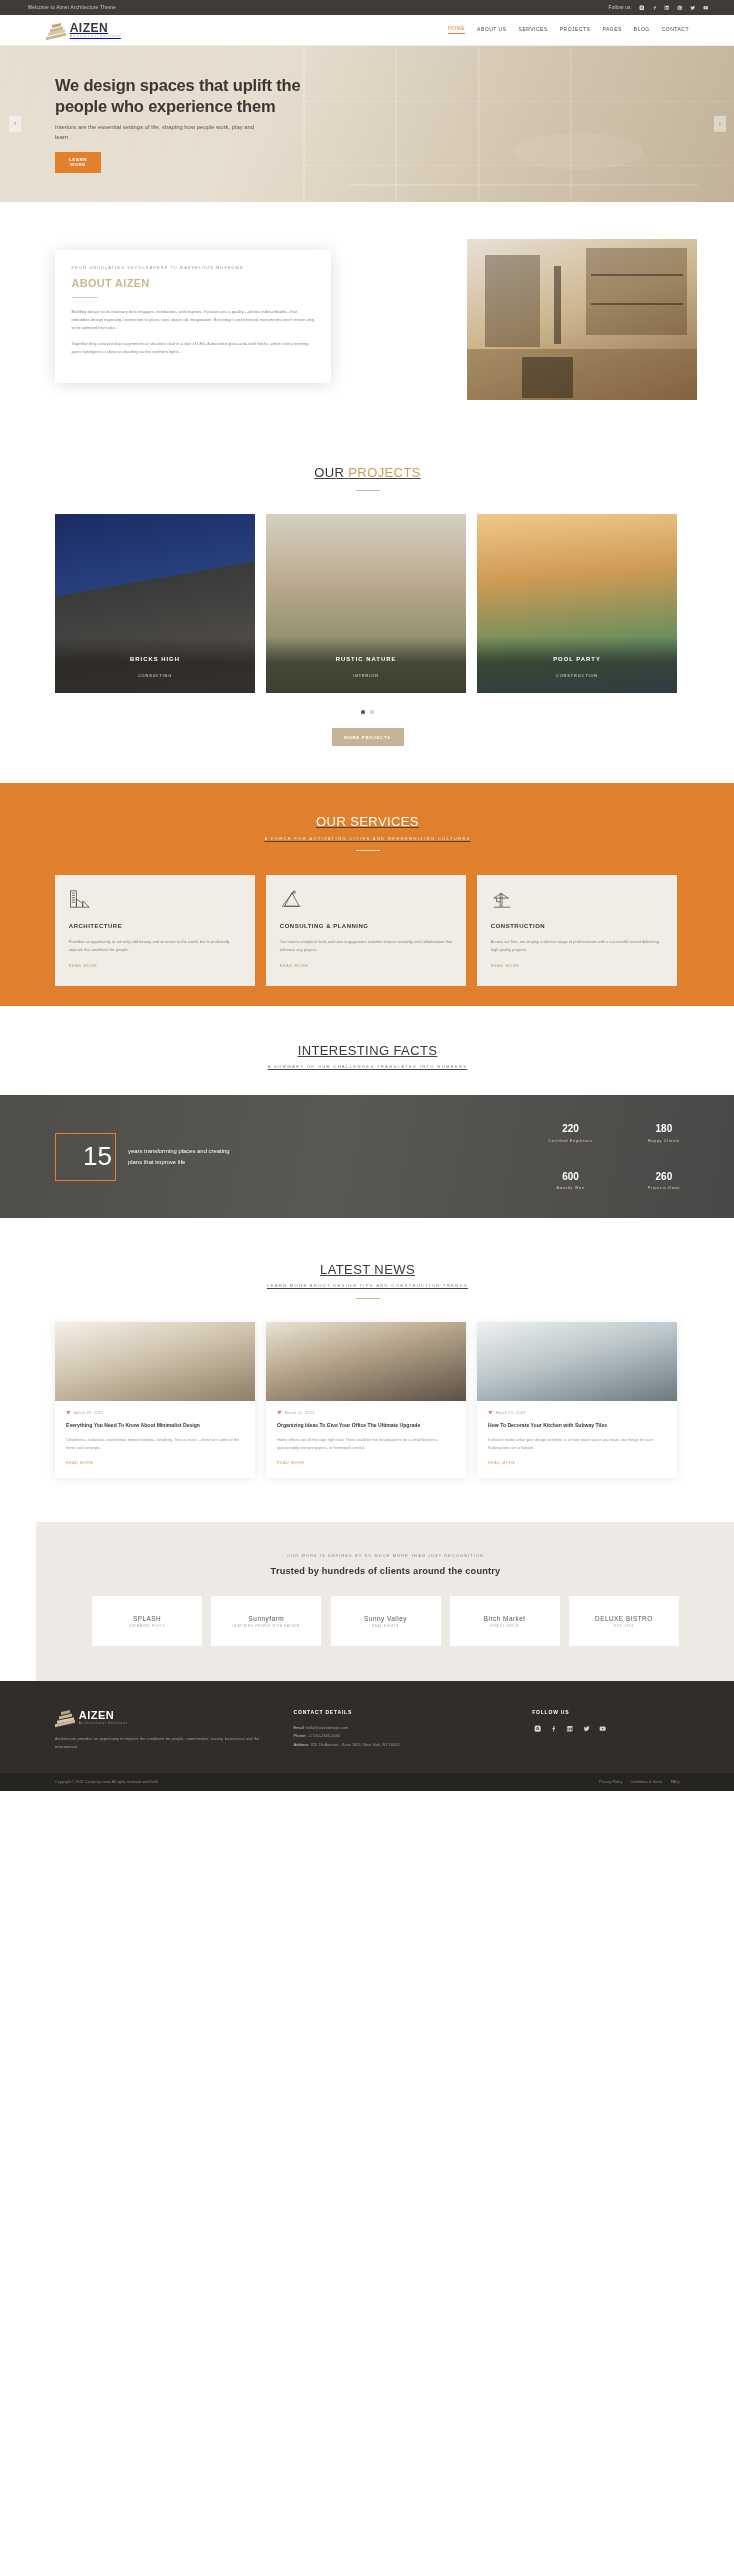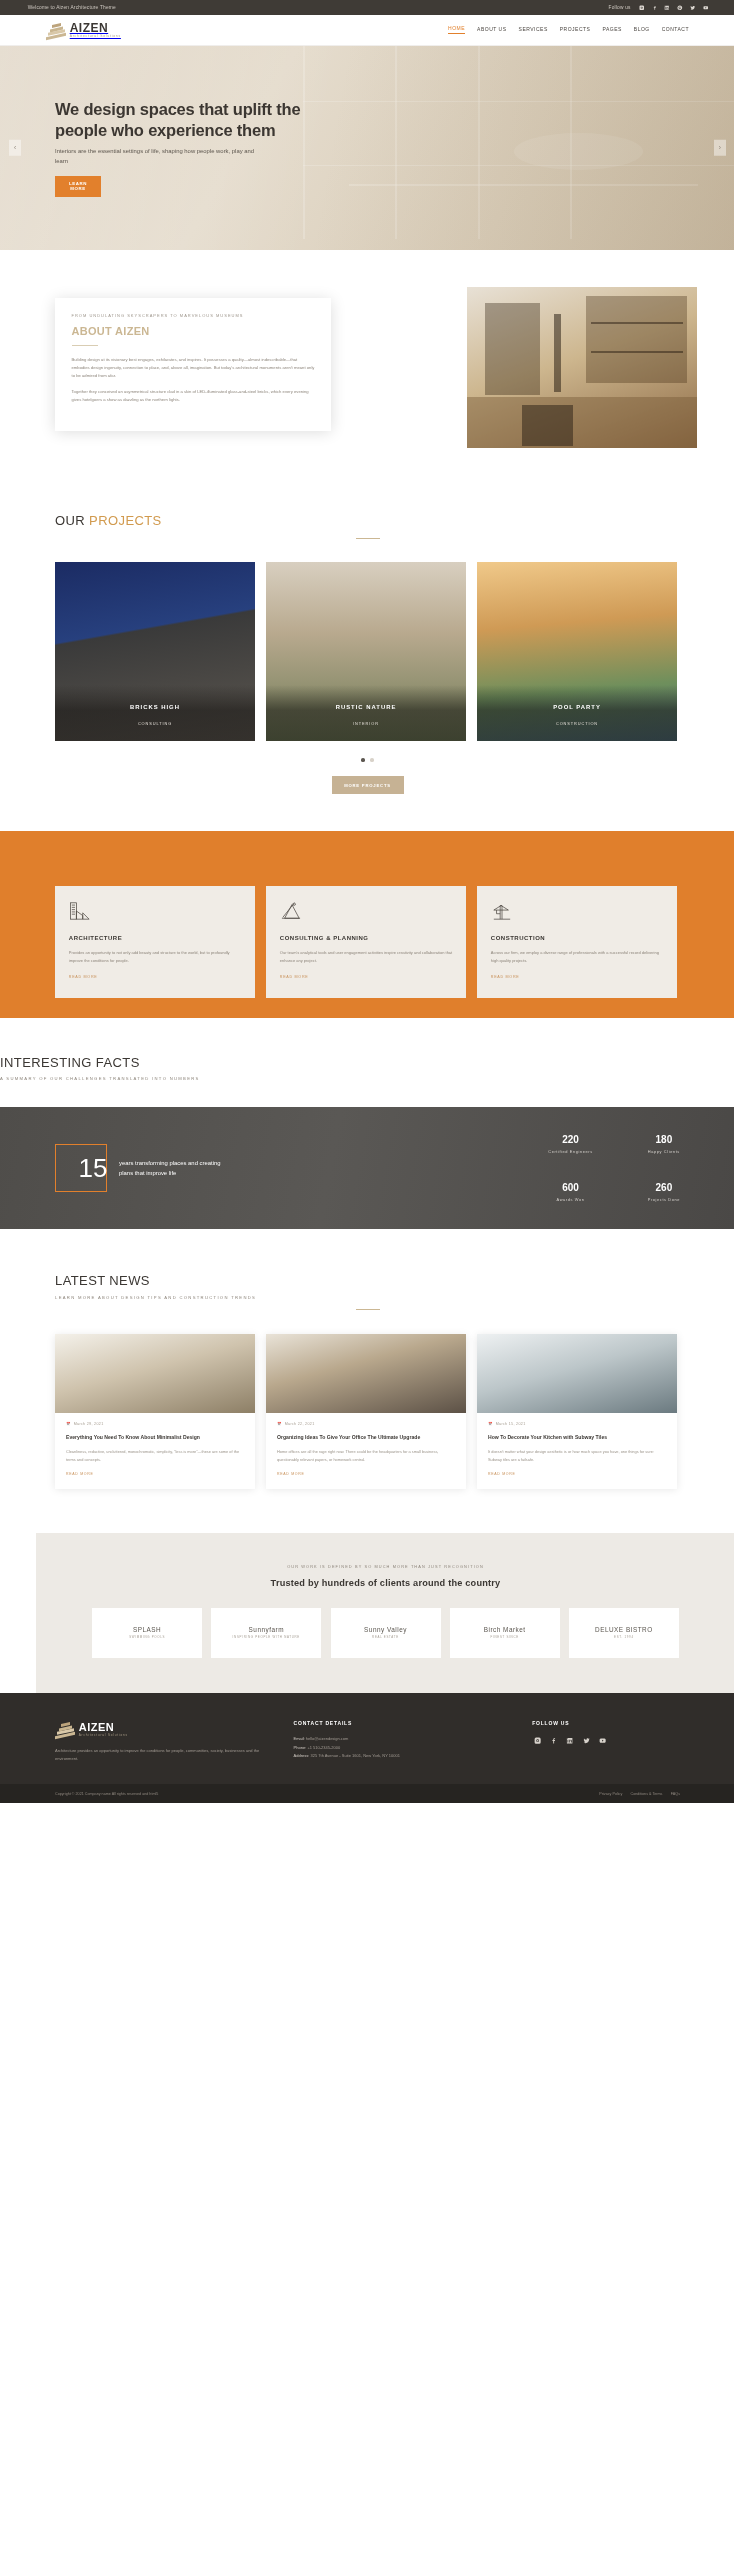--- a/index.html
+++ b/index.html
@@ -39,21 +39,21 @@
   .logo-text .tag { font-size: 3.3px; letter-spacing: 0.8px; color: #a99c86; display:block; margin-top:0.9px;}
   nav.main { display: flex; align-items: center; gap: 12px; }
   nav.main a {
     font-size: 5px; letter-spacing: 0.5px; color: #4a4540; text-decoration: none;
     text-transform: uppercase; padding-bottom: 1.8px;
   }
   nav.main a.active { color: #e2802c; border-bottom: 0.9px solid #e2802c; }
 
   
   .hero {
-    position: relative; height: 204px; overflow: hidden;
+    position: relative; height: 156px; overflow: hidden;
     background: linear-gradient(120deg, #ded3c2 0%, #e5dccd 35%, #d9cdb9 70%, #cdbfa8 100%);
   }
   .hero .bg-shapes { position: absolute; inset: 0; opacity: .55; }
   .hero .bg-shapes div { position: absolute; background: rgba(255,255,255,.35); }
   .hero .sheen { position:absolute; inset:0; background: linear-gradient(100deg, rgba(255,255,255,.25), rgba(255,255,255,0) 45%, rgba(160,140,110,.25)); }
   .hero .wrap { position: relative; height: 100%; display: flex; flex-direction: column; justify-content: center; }
   .hero h1 {
     font-size: 16.5px; line-height: 1.28; font-weight: 600; color: #3c3732;
     max-width: 266px; letter-spacing: -0.2px;
   }
@@ -83,21 +83,21 @@
   .about-card .rule { width: 26px; height: 0.9px; background: #d9cdb3; margin: 8.3px 0 10px; }
   .about-card p { font-size: 4.2px; line-height: 1.95; color: #8d857b; margin-bottom: 7.3px; }
   .about-img {
     position: absolute; right: -16.5px; top: 0; width: 230px; height: 161px;
     background: linear-gradient(160deg,#e8e1d6 0%, #cdb68e 45%, #8d6a45 100%);
     overflow: hidden;
   }
   .about-img .sh { position: absolute; background: rgba(60,40,20,.25); }
 
   
-  .sec-head { text-align: left; }
+  .sec-head { text-align: center; text-decoration: underline; }
   .sec-head h2 { font-size: 13px; font-weight: 400; color: #3b3733; letter-spacing: 0.4px; }
   .sec-head h2 b { color: #d19a4e; font-weight: 400; }
   .sec-head .sub { font-size: 4.2px; letter-spacing: 1.3px; color: #8d857b; text-transform: uppercase; margin-top: 6.4px; }
   .sec-head .rule { width: 24px; height: 0.9px; background: #cbb793; margin: 9.2px auto 0; }
 
   
   .projects { padding: 31px 0 37px; background: #fff; }
   .proj-grid { display: flex; gap: 11px; margin-top: 24px; }
   .proj-card { position: relative; width: 200px; height: 179px; overflow: hidden; }
   .proj-card .img { position: absolute; inset: 0; }
@@ -135,21 +135,21 @@
 
   
   .facts-head { background: #fff; padding: 37px 0 26px; }
   .facts {
     background: linear-gradient(100deg,#4f4d4a 0%, #5a5855 45%, #4a4846 100%);
     padding: 27.6px 0; position: relative; overflow: hidden;
   }
   .facts .wrap { display: flex; align-items: center; justify-content: space-between; position: relative; z-index:2;}
   .fact-years { display: flex; align-items: center; gap: 12px; }
   .fact-box {
-    border: 1.8px solid #e2802c; width: 52px; height: 48px;
+    border: 1.8px solid #e2802c; width: 61px; height: 48px;
     display: flex; align-items: center; justify-content: center;
   }
   .fact-box span { font-size: 26px; color: #fff; font-weight: 300; margin-left: 24px; }
   .fact-years p { font-size: 5.9px; line-height: 1.75; color: #fff; max-width: 106px; }
   .fact-nums { display: flex; gap: 55px; }
   .fact-col { display: flex; flex-direction: column; gap: 28px; }
   .fact-item { text-align: center; }
   .fact-item .n { font-size: 10px; color: #fff; font-weight: 600; }
   .fact-item .l { font-size: 3.9px; letter-spacing: 0.6px; color: #d7d3ce; margin-top: 3.7px; }
 
@@ -347,20 +347,25 @@
     <div class="dots">
       <i class="on"></i>
       <i></i>
     </div>
     <button class="btn-tan">MORE PROJECTS</button>
   </div>
 </section>
 
 <section class="services">
   <div class="wrap">
+    <div class="sec-head">
+      <h2>OUR SERVICES</h2>
+      <div class="sub">A FORCE FOR ACTIVATING CITIES AND REENERGIZING CULTURES</div>
+      <div class="rule"></div>
+    </div>
     <div class="svc-grid">
       <div class="svc-card">
         <svg class="svc-icon" viewBox="0 0 48 44" fill="none" stroke="#4a453f" stroke-width="1.6">
           <rect x="3" y="4" width="13" height="36"></rect>
             <path d="M6 9h7M6 14h7M6 19h7M6 24h7M6 29h7"></path>
           <path d="M16 40V22l14 10v8z"></path>
             <path d="M30 40V26l14 14z"></path>
         </svg>
         <h3>ARCHITECTURE</h3>
         <p>Provides an opportunity to not only add beauty and structure to the world, but to profoundly improve the conditions for people.</p>

